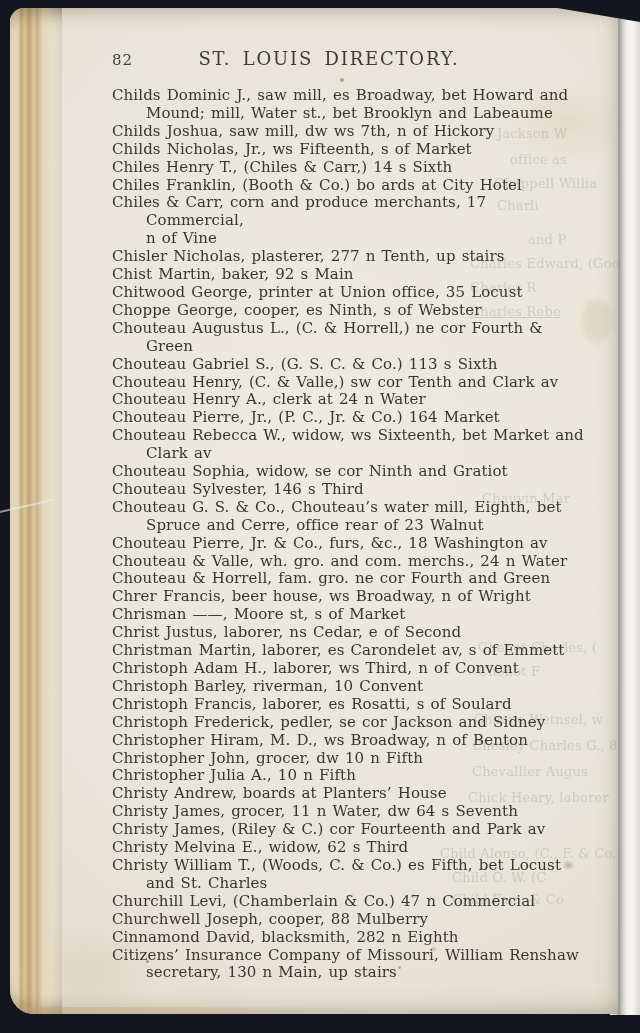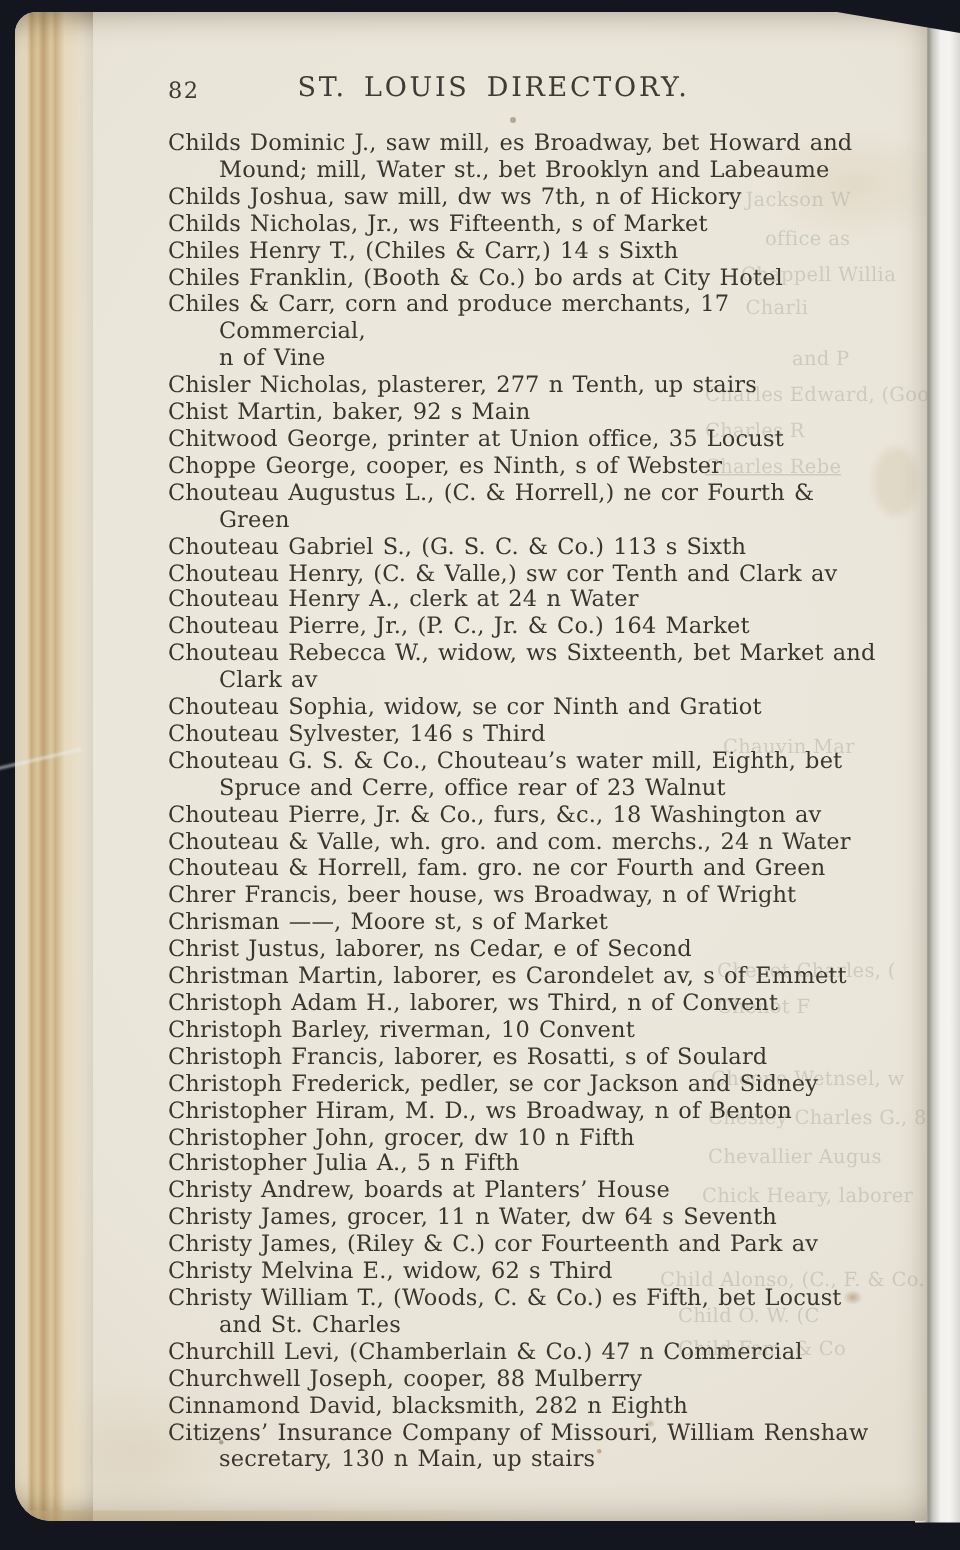--- a/index.html
+++ b/index.html
@@ -165,21 +165,21 @@
         <p class="entry">Chrer Francis, beer house, ws Broadway, n of Wright</p>
         <p class="entry">Chrisman ——, Moore st, s of Market</p>
         <p class="entry">Christ Justus, laborer, ns Cedar, e of Second</p>
         <p class="entry">Christman Martin, laborer, es Carondelet av, s of Emmett</p>
         <p class="entry">Christoph Adam H., laborer, ws Third, n of Convent</p>
         <p class="entry">Christoph Barley, riverman, 10 Convent</p>
         <p class="entry">Christoph Francis, laborer, es Rosatti, s of Soulard</p>
         <p class="entry">Christoph Frederick, pedler, se cor Jackson and Sidney</p>
         <p class="entry">Christopher Hiram, M. D., ws Broadway, n of Benton</p>
         <p class="entry">Christopher John, grocer, dw 10 n Fifth</p>
-        <p class="entry">Christopher Julia A., 5 n Fifth</p>
+        <p class="entry">Christopher Julia A., 10 n Fifth</p>
         <p class="entry">Christy Andrew, boards at Planters’ House</p>
         <p class="entry">Christy James, grocer, 11 n Water, dw 64 s Seventh</p>
         <p class="entry">Christy James, (Riley &amp; C.) cor Fourteenth and Park av</p>
         <p class="entry">Christy Melvina E., widow, 62 s Third</p>
         <p class="entry">Christy William T., (Woods, C. &amp; Co.) es Fifth, bet Locust<br>and St. Charles</p>
         <p class="entry">Churchill Levi, (Chamberlain &amp; Co.) 47 n Commercial</p>
         <p class="entry">Churchwell Joseph, cooper, 88 Mulberry</p>
         <p class="entry">Cinnamond David, blacksmith, 282 n Eighth</p>
         <p class="entry">Citizens’ Insurance Company of Missouri, William Renshaw<br>secretary, 130 n Main, up stairs</p>
       </div>

